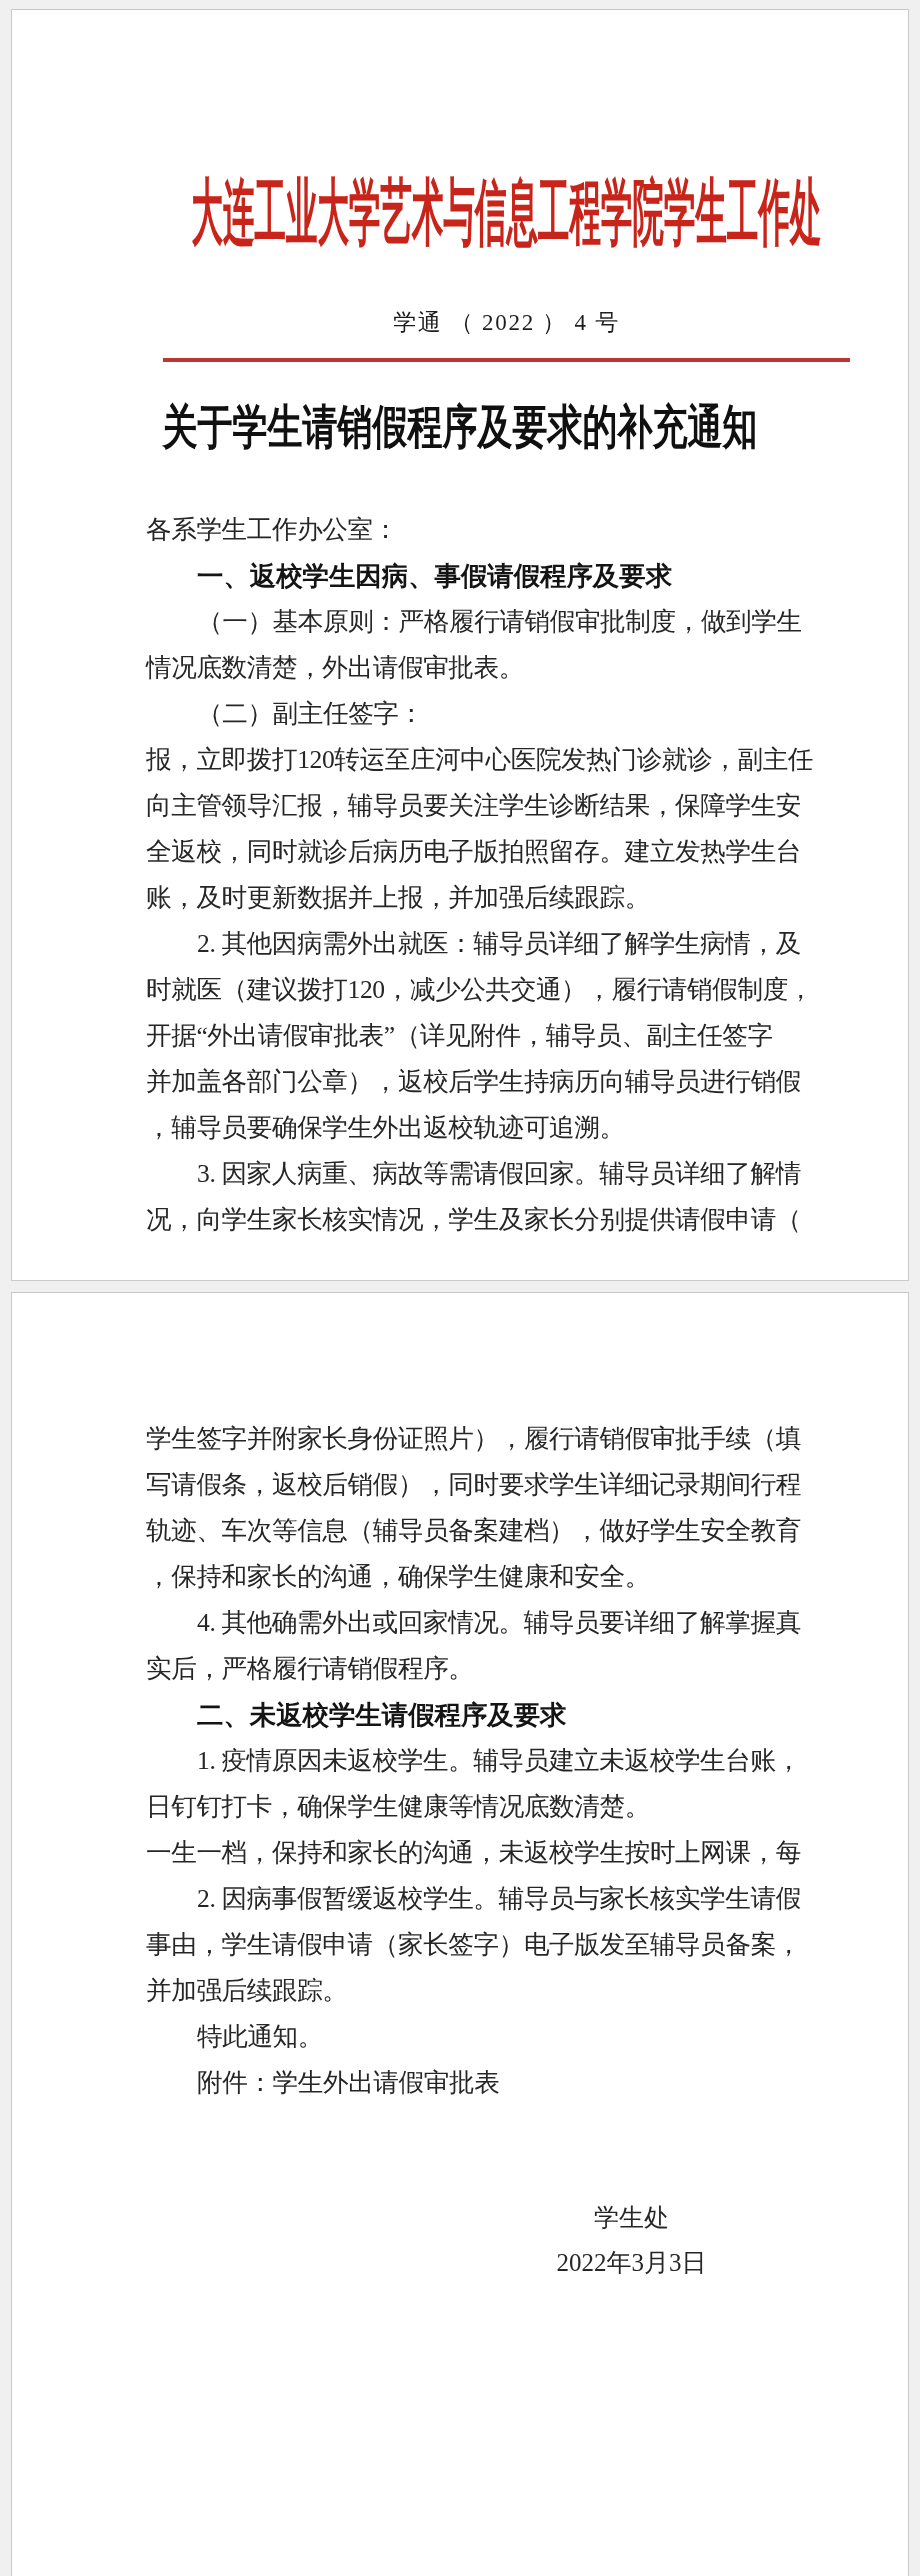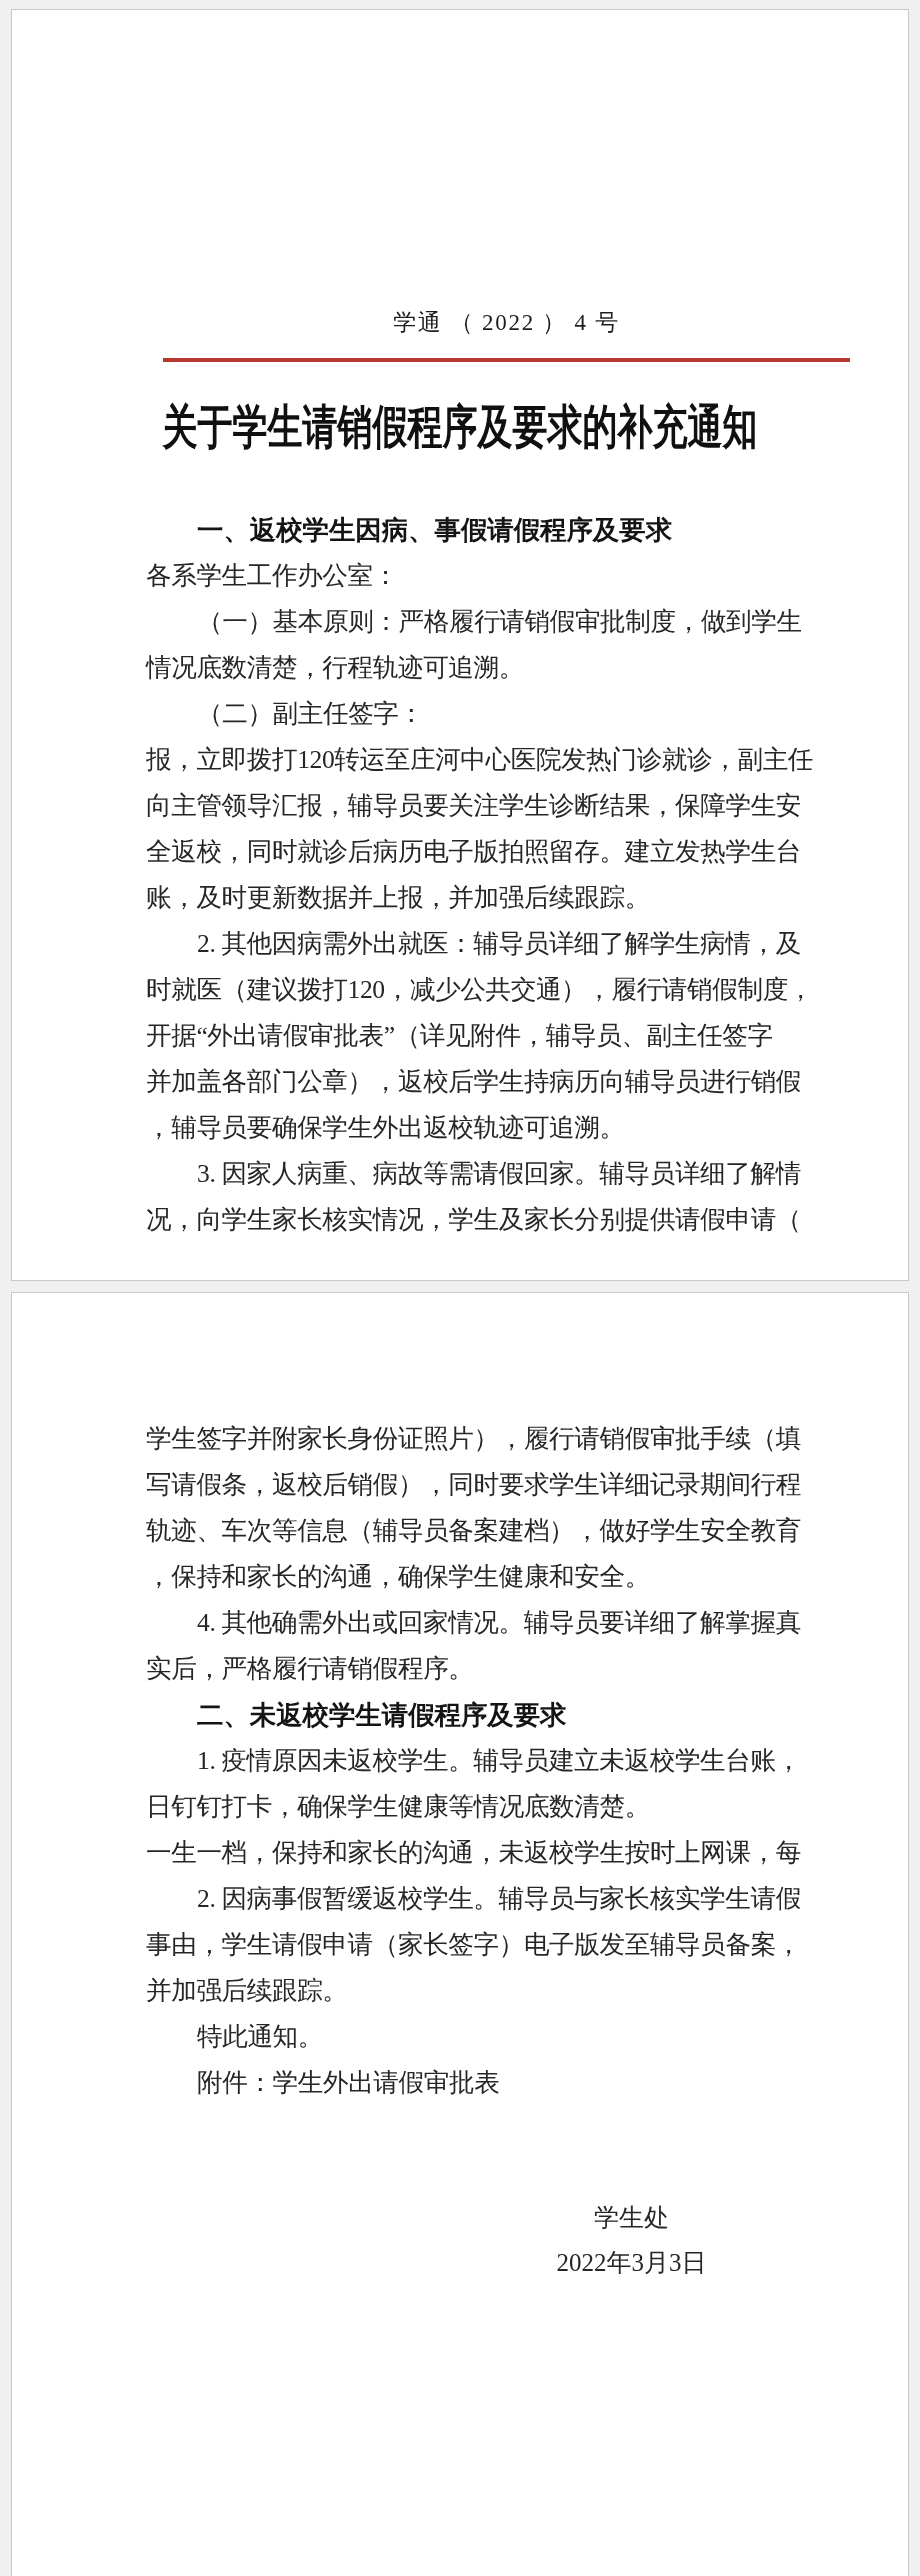--- a/index.html
+++ b/index.html
@@ -126,30 +126,33 @@
     color: #262626;
     white-space: nowrap;
   }
 </style>
 </head>
 <body>
 
 <div class="canvas">
 
   <div class="page" id="page1">
+    <div class="org-wrap">
+      <span class="org-text">大连工业大学艺术与信息工程学院学生工作处</span>
+    </div>
     <div class="docnum">学通 （ 2022 ） 4 号</div>
     <div class="red-line"></div>
     <div class="title-wrap">
       <span class="title-text">关于学生请销假程序及要求的补充通知</span>
     </div>
     <div class="bodytext">
+        <div class="line">各系学生工作办公室：</div>
         <div class="line indent bold">一、返校学生因病、事假请假程序及要求</div>
-        <div class="line">各系学生工作办公室：</div>
         <div class="line indent">（一）基本原则：严格履行请销假审批制度，做到学生</div>
-        <div class="line">情况底数清楚，行程轨迹可追溯。</div>
+        <div class="line">情况底数清楚，外出请假审批表。</div>
         <div class="line indent">（二）副主任签字：</div>
         <div class="line">报，立即拨打120转运至庄河中心医院发热门诊就诊，副主任</div>
         <div class="line">向主管领导汇报，辅导员要关注学生诊断结果，保障学生安</div>
         <div class="line">全返校，同时就诊后病历电子版拍照留存。建立发热学生台</div>
         <div class="line">账，及时更新数据并上报，并加强后续跟踪。</div>
         <div class="line indent">2. 其他因病需外出就医：辅导员详细了解学生病情，及</div>
         <div class="line">时就医（建议拨打120，减少公共交通），履行请销假制度，</div>
         <div class="line">开据“外出请假审批表”（详见附件，辅导员、副主任签字</div>
         <div class="line">并加盖各部门公章），返校后学生持病历向辅导员进行销假</div>
         <div class="line">，辅导员要确保学生外出返校轨迹可追溯。</div>

